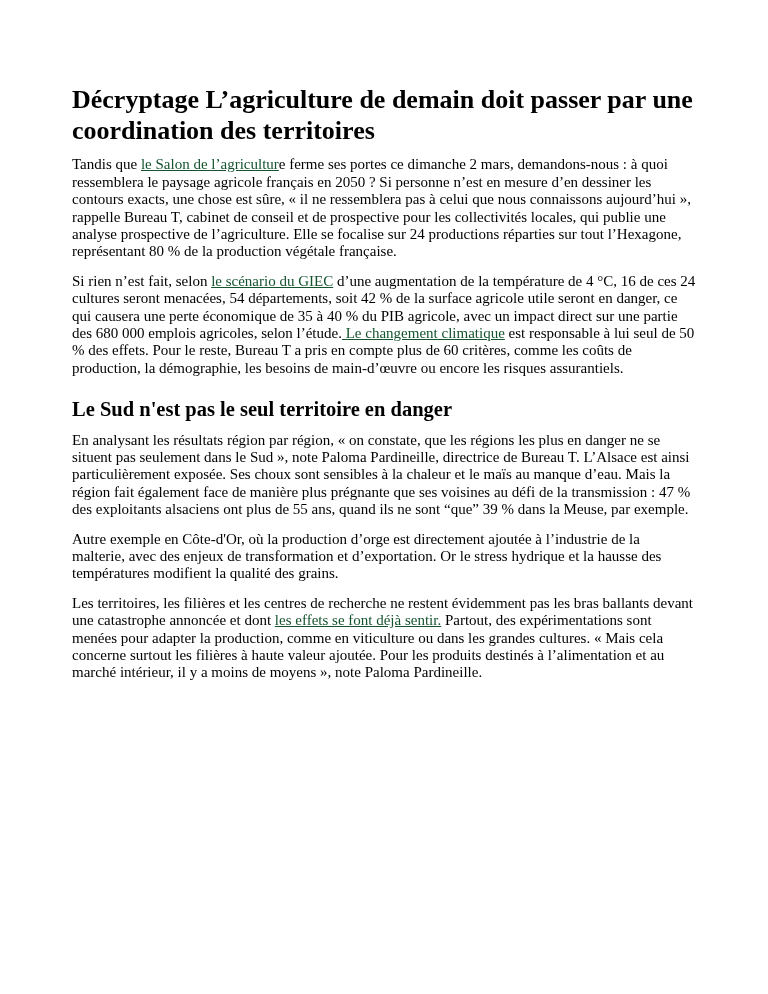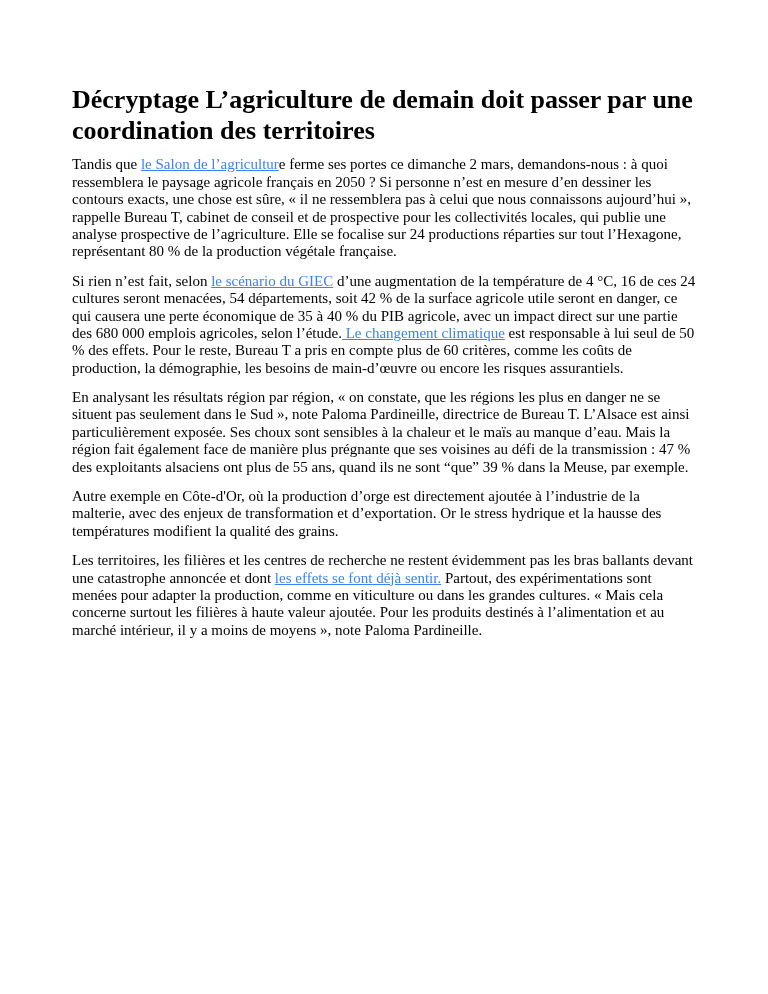--- a/index.html
+++ b/index.html
@@ -40,36 +40,37 @@
     margin: 0 0 12px 0;
   }
   h2.section-heading {
     margin: 20px 0 10px 0;
     font-size: 20.5px;
     line-height: 1.2;
     font-weight: 700;
     color: #000000;
   }
   a.link {
-    color: #3b82f6;
+    color: #14532d;
     text-decoration: underline;
     cursor: pointer;
   }
 </style>
 </head>
 <body>
 
 <div class="page">
   <h1 class="article-title">Décryptage L’agriculture de demain doit passer par une coordination des territoires</h1>
 
 
 
   <p class="body"><span>Tandis que </span><a href="#" class="link">le Salon de l’agricultur</a><span>e ferme ses portes ce dimanche 2 mars, demandons-nous : à quoi ressemblera le paysage agricole français en 2050 ? Si personne n’est en mesure d’en dessiner les contours exacts, une chose est sûre, « il ne ressemblera pas à celui que nous connaissons aujourd’hui », rappelle Bureau T, cabinet de conseil et de prospective pour les collectivités locales, qui publie une analyse prospective de l’agriculture. Elle se focalise sur 24 productions réparties sur tout l’Hexagone, représentant 80 % de la production végétale française.</span></p>
 
   <p class="body"><span>Si rien n’est fait, selon </span><a href="#" class="link">le scénario du GIEC</a><span> d’une augmentation de la température de 4 °C, 16 de ces 24 cultures seront menacées, 54 départements, soit 42 % de la surface agricole utile seront en danger, ce qui causera une perte économique de 35 à 40 % du PIB agricole, avec un impact direct sur une partie des 680 000 emplois agricoles, selon l’étude.</span><a href="#" class="link"> Le changement climatique</a><span> est responsable à lui seul de 50 % des effets. Pour le reste, Bureau T a pris en compte plus de 60 critères, comme les coûts de production, la démographie, les besoins de main-d’œuvre ou encore les risques assurantiels.</span></p>
 
+  <h2 class="section-heading">Le Sud n'est pas le seul territoire en danger</h2>
 
   <p class="body"><span>En analysant les résultats région par région, « on constate, que les régions les plus en danger ne se situent pas seulement dans le Sud », note Paloma Pardineille, directrice de Bureau T. L’Alsace est ainsi particulièrement exposée. Ses choux sont sensibles à la chaleur et le maïs au manque d’eau. Mais la région fait également face de manière plus prégnante que ses voisines au défi de la transmission : 47 % des exploitants alsaciens ont plus de 55 ans, quand ils ne sont “que” 39 % dans la Meuse, par exemple.</span></p>
 
   <p class="body"><span>Autre exemple en Côte-d'Or, où la production d’orge est directement ajoutée à l’industrie de la malterie, avec des enjeux de transformation et d’exportation. Or le stress hydrique et la hausse des températures modifient la qualité des grains.</span></p>
 
   <p class="body"><span>Les territoires, les filières et les centres de recherche ne restent évidemment pas les bras ballants devant une catastrophe annoncée et dont </span><a href="#" class="link">les effets se font déjà sentir.</a><span> Partout, des expérimentations sont menées pour adapter la production, comme en viticulture ou dans les grandes cultures. « Mais cela concerne surtout les filières à haute valeur ajoutée. Pour les produits destinés à l’alimentation et au marché intérieur, il y a moins de moyens », note Paloma Pardineille.</span></p>
 </div>
 
 </body></html>

